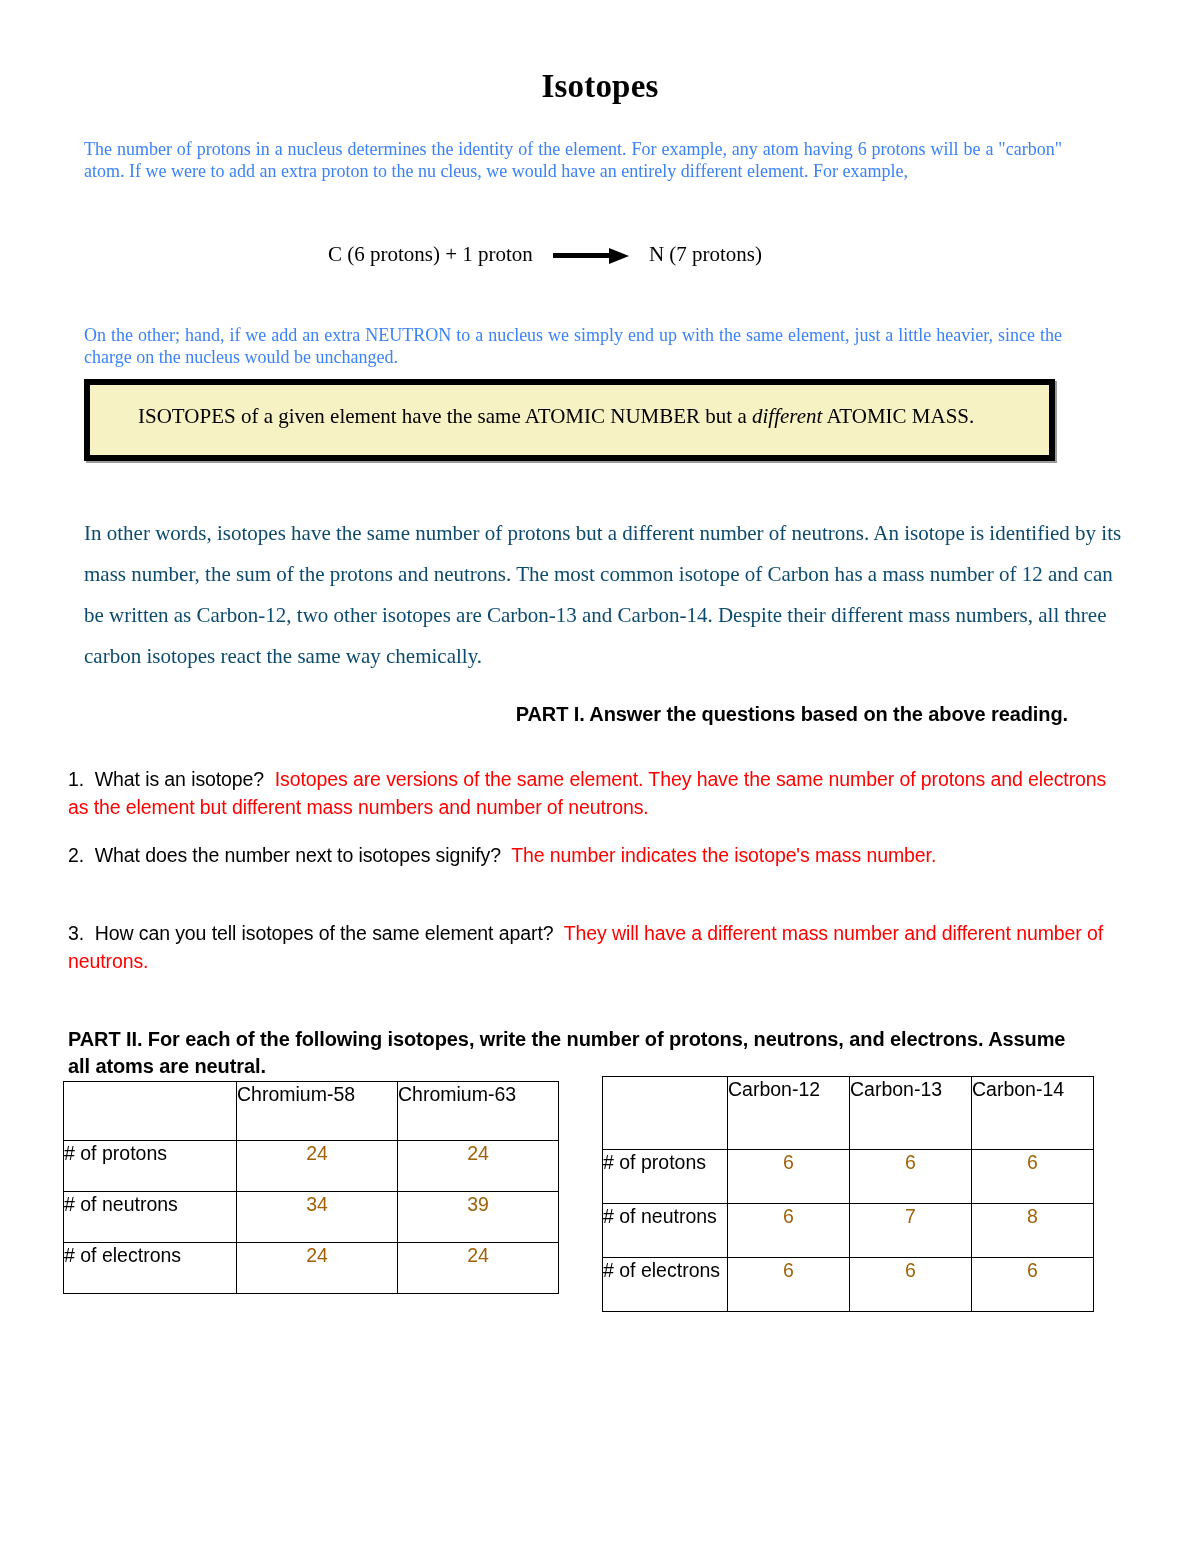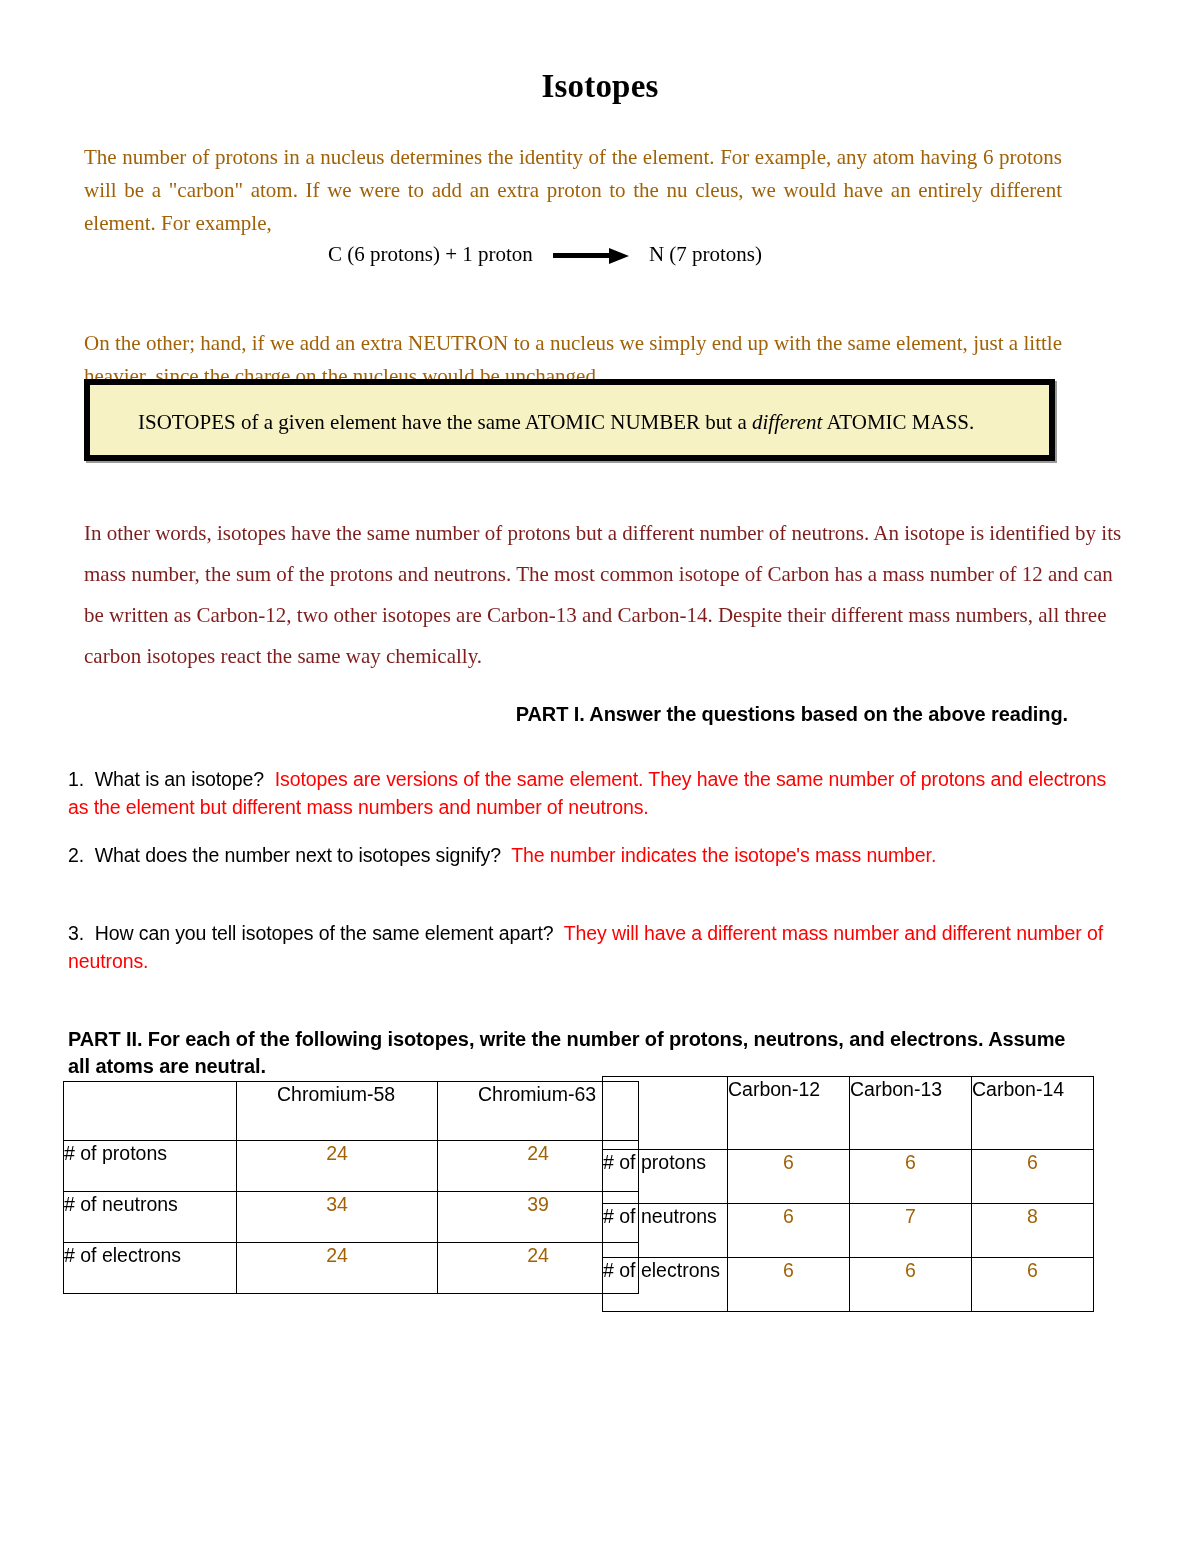--- a/index.html
+++ b/index.html
@@ -34,24 +34,24 @@
     font-family: "Liberation Serif", "DejaVu Serif", serif;
     font-weight: bold;
     font-size: 33px;
     letter-spacing: 0.2px;
   }
 
   
   .body-para {
     position: absolute;
     font-family: "Liberation Serif", "DejaVu Serif", serif;
-    font-size: 21px;
-    line-height: 33px;
+    font-size: 18px;
+    line-height: 22px;
     text-align: justify;
-    color: #a16207;
+    color: #3b82f6;
   }
   .para-1 {
     top: 104px;
     left: 84px;
     width: 978px;
   }
   .para-2 {
     top: 290px;
     left: 84px;
     width: 978px;
@@ -106,41 +106,41 @@
     left: 84px;
     width: 971px;
     height: 82px;
     background: #F7F2C4;
     border: 6px solid #000000;
     box-sizing: border-box;
     box-shadow: 2px 2px 0 #9a9a9a;
   }
   .def-box-text {
     position: absolute;
-    top: 20px;
+    top: 14px;
     left: 48px;
     width: 890px;
     font-family: "Liberation Serif", "DejaVu Serif", serif;
     font-size: 21px;
     line-height: 34px;
   }
   .def-box-text em {
     font-style: italic;
   }
 
   
   .para-3 {
     position: absolute;
     top: 476px;
     left: 84px;
     width: 1040px;
     font-family: "Liberation Serif", "DejaVu Serif", serif;
     font-size: 21px;
     line-height: 41px;
-    color: #7f1d1d;
+    color: #0c4a6e;
   }
 
   
   .part-heading {
     position: absolute;
     font-family: "Liberation Sans", "DejaVu Sans", sans-serif;
     font-weight: bold;
     font-size: 20px;
     line-height: 27px;
     color: #000000;
@@ -188,21 +188,21 @@
     text-align: center;
     color: #a16207;
     vertical-align: bottom;
     padding: 0 0 6px 0;
     line-height: 24px;
   }
 
   
   .table-chromium { top: 1065px; left: 63px; }
   .table-chromium .col-0 { width: 172px; }
-  .table-chromium .col-d { width: 160px; padding-left: 40px; }
+  .table-chromium .col-d { width: 160px; }
   .table-chromium .row-head td { height: 58px; }
   .table-chromium .row-data td { height: 50px; }
 
   
   .table-carbon { top: 1060px; left: 602px; }
   .table-carbon .col-0 { width: 124px; }
   .table-carbon .col-d { width: 121px; }
   .table-carbon .row-head td { height: 72px; }
   .table-carbon .row-data td { height: 53px; }
 </style>

